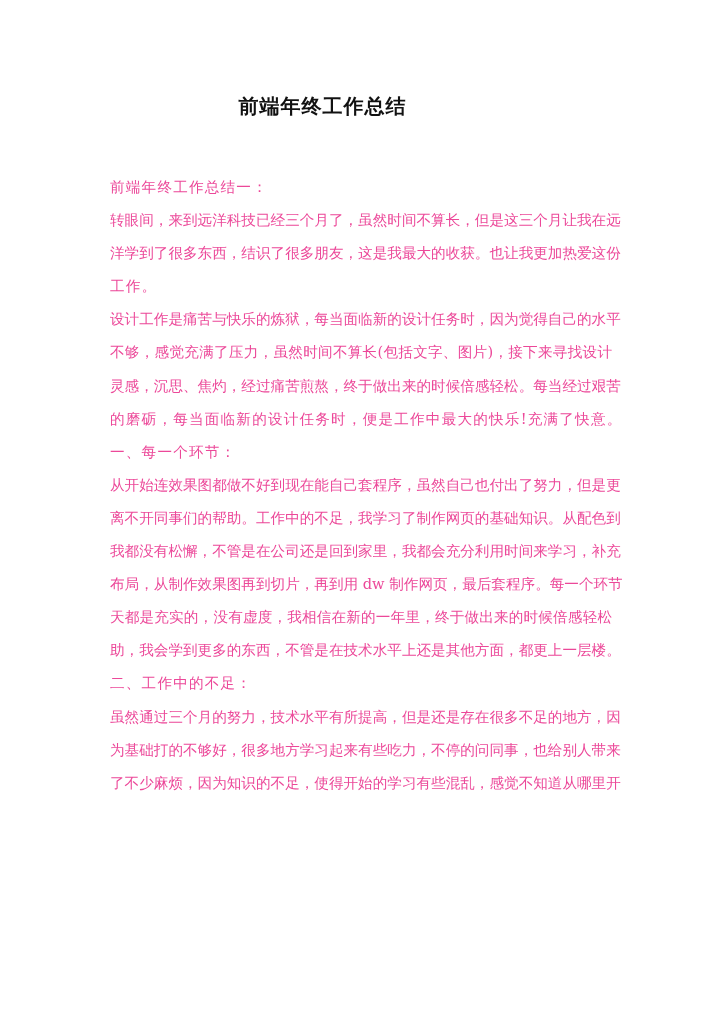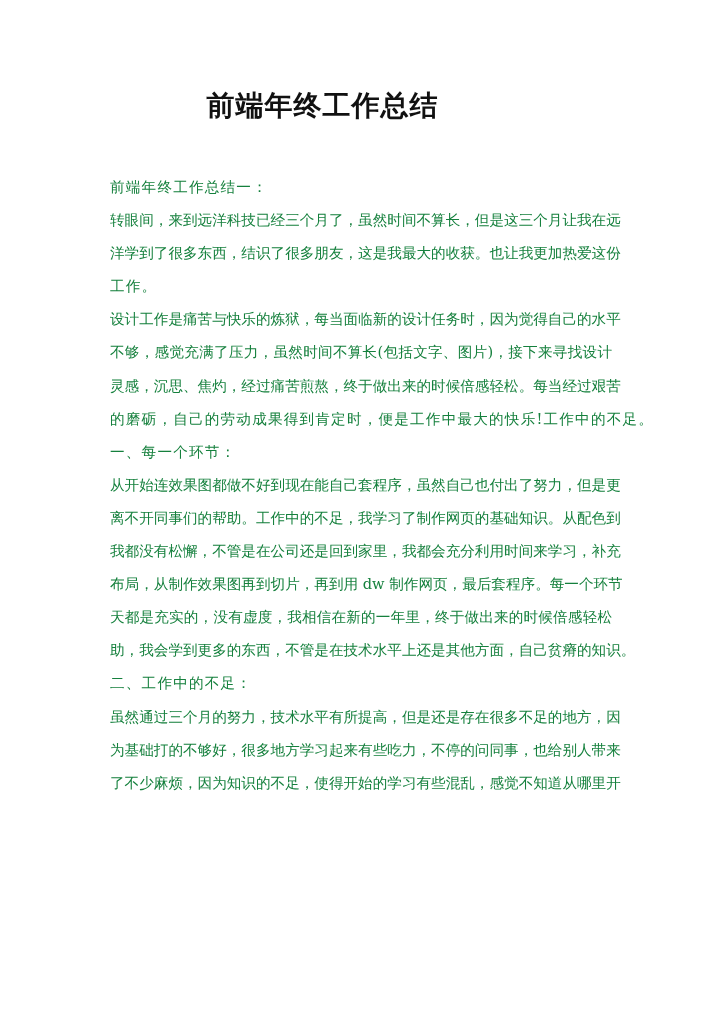--- a/index.html
+++ b/index.html
@@ -22,67 +22,67 @@
       width: 721px;
       height: 1020px;
       background: #ffffff;
     }
     .title {
       position: absolute;
       left: 0;
       width: 645px;
       top: 88px;
       text-align: center;
-      font-size: 28px;
+      font-size: 20px;
       line-height: 36px;
       font-weight: bold;
       letter-spacing: 1px;
       color: #111;
     }
     .body-text {
       position: absolute;
       left: 110px;
       top: 170px;
       width: 502px;
     }
     .line {
       display: block;
       height: 33.1px;
       line-height: 33.1px;
       font-size: 14.6px;
       white-space: nowrap;
       text-align: justify;
       text-align-last: justify;
-      color: #15803d;
+      color: #ec4899;
     }
     .line.short {
       text-align-last: left;
       letter-spacing: 1.2px;
     }
   </style>
 </head>
 <body>
 
 <div class="page">
   <div class="title">前端年终工作总结</div>
 
   <div class="body-text">
     <span class="line short">前端年终工作总结一：</span>
     <span class="line">转眼间，来到远洋科技已经三个月了，虽然时间不算长，但是这三个月让我在远</span>
     <span class="line">洋学到了很多东西，结识了很多朋友，这是我最大的收获。也让我更加热爱这份</span>
     <span class="line short">工作。</span>
     <span class="line">设计工作是痛苦与快乐的炼狱，每当面临新的设计任务时，因为觉得自己的水平</span>
     <span class="line">不够，感觉充满了压力，虽然时间不算长(包括文字、图片)，接下来寻找设计</span>
     <span class="line">灵感，沉思、焦灼，经过痛苦煎熬，终于做出来的时候倍感轻松。每当经过艰苦</span>
-    <span class="line short">的磨砺，自己的劳动成果得到肯定时，便是工作中最大的快乐!工作中的不足。</span>
+    <span class="line short">的磨砺，每当面临新的设计任务时，便是工作中最大的快乐!充满了快意。</span>
     <span class="line short">一、每一个环节：</span>
     <span class="line">从开始连效果图都做不好到现在能自己套程序，虽然自己也付出了努力，但是更</span>
     <span class="line">离不开同事们的帮助。工作中的不足，我学习了制作网页的基础知识。从配色到</span>
     <span class="line">我都没有松懈，不管是在公司还是回到家里，我都会充分利用时间来学习，补充</span>
     <span class="line">布局，从制作效果图再到切片，再到用 dw 制作网页，最后套程序。每一个环节</span>
     <span class="line">天都是充实的，没有虚度，我相信在新的一年里，终于做出来的时候倍感轻松</span>
-    <span class="line">助，我会学到更多的东西，不管是在技术水平上还是其他方面，自己贫瘠的知识。</span>
+    <span class="line">助，我会学到更多的东西，不管是在技术水平上还是其他方面，都更上一层楼。</span>
     <span class="line short">二、工作中的不足：</span>
     <span class="line">虽然通过三个月的努力，技术水平有所提高，但是还是存在很多不足的地方，因</span>
     <span class="line">为基础打的不够好，很多地方学习起来有些吃力，不停的问同事，也给别人带来</span>
     <span class="line">了不少麻烦，因为知识的不足，使得开始的学习有些混乱，感觉不知道从哪里开</span>
   </div>
 </div>
 
 </body></html>

